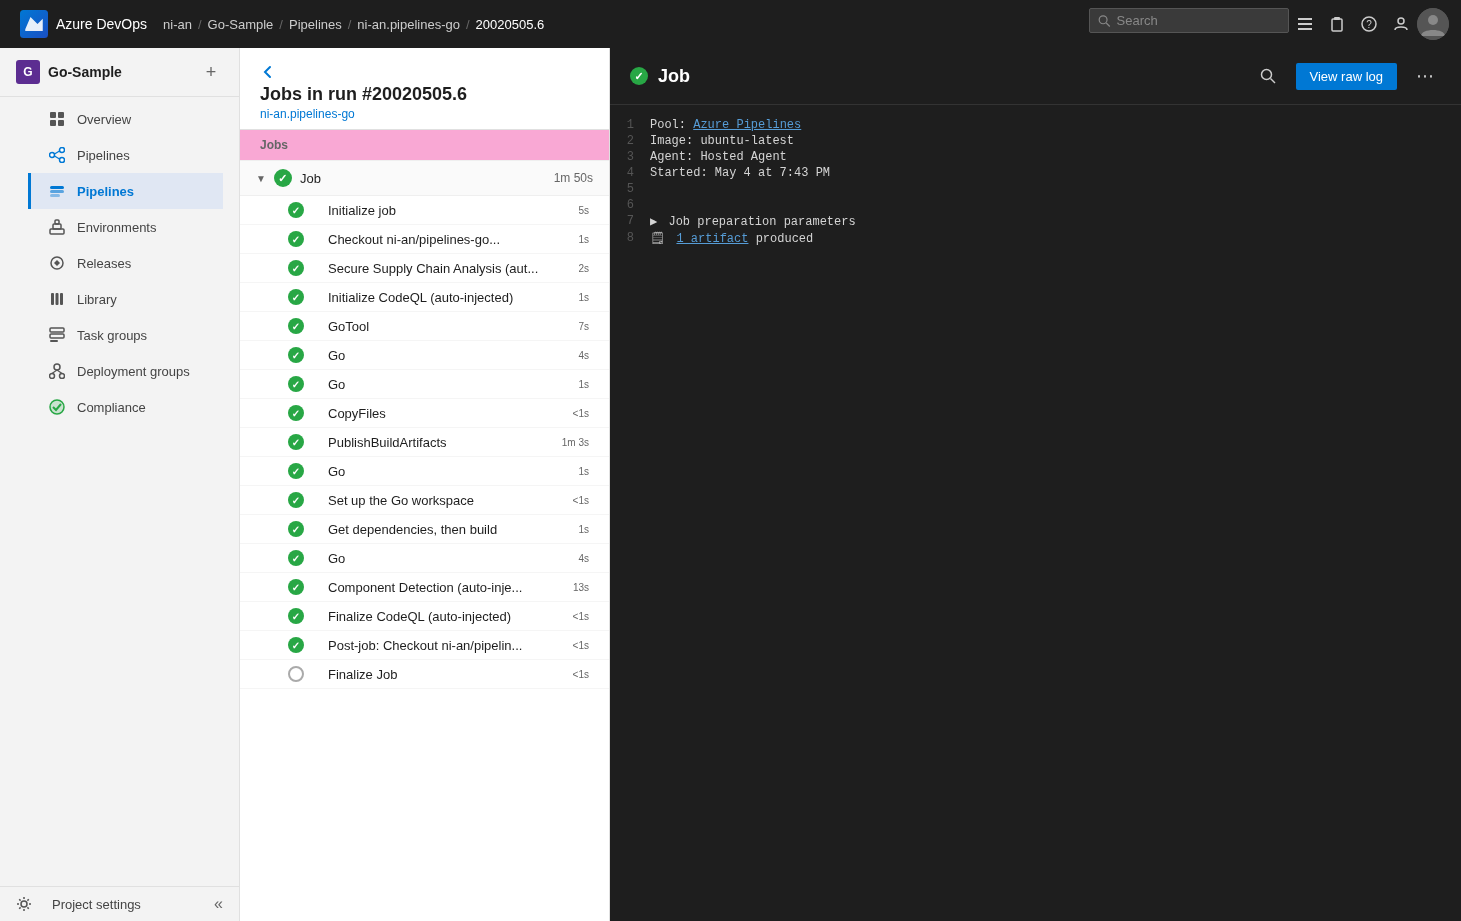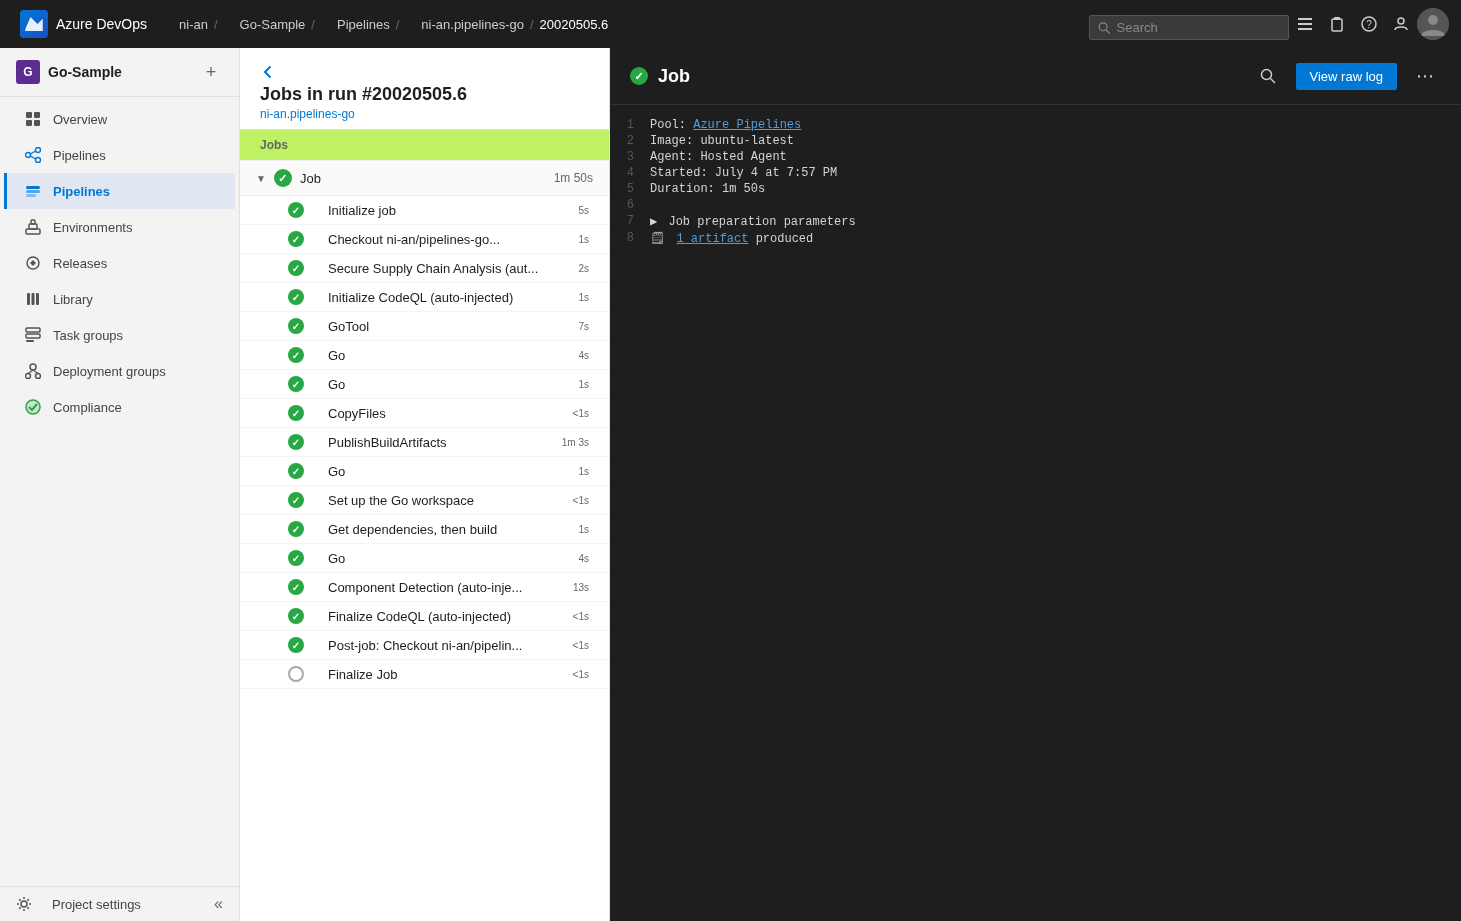--- a/index.html
+++ b/index.html
@@ -29,25 +29,25 @@
     }
     .top-nav-brand svg { width: 28px; height: 28px; }
     .breadcrumb {
       display: flex;
       align-items: center;
       color: #ccc;
       font-size: 13px;
       flex: 1;
     }
     .breadcrumb-sep { margin: 0 6px; color: #666; }
-    .breadcrumb a { color: #ccc; text-decoration: none; cursor: pointer; margin-left: 16px; }
+    .breadcrumb a { color: #ccc; text-decoration: none; cursor: pointer; }
     .breadcrumb .current { color: #fff; }
     .top-nav-actions {
       display: flex;
-      align-items: flex-end;
+      align-items: flex-start;
     }
     .search-box {
       display: flex;
       align-items: center;
       background: #3a3a3a;
       border: 1px solid #555;
       border-radius: 2px;
       padding: 4px 8px;
       width: 200px;
       gap: 6px;
@@ -135,21 +135,21 @@
       border: none;
       cursor: pointer;
       color: #666;
       font-size: 18px;
       width: 24px;
       height: 24px;
       display: flex;
       align-items: center;
       justify-content: center;
     }
-    .sidebar-nav { flex: 1; overflow-y: auto; padding: 4px 4px; }
+    .sidebar-nav { flex: 1; overflow-y: auto; padding: 4px 16px; margin-left: 12px; }
     .sidebar-item {
       display: flex;
       align-items: center;
       gap: 10px;
       padding: 8px 16px;
       cursor: pointer;
       color: #444;
       font-size: 13px;
       border-left: 3px solid transparent;
     }
@@ -225,21 +225,21 @@
     .job-run-subtitle {
       color: #0078d4;
       font-size: 12px;
       cursor: pointer;
     }
     .jobs-section-header {
       padding: 8px 20px;
       font-size: 12px;
       color: #666;
       font-weight: 600;
-      background: #bef264;
+      background: #f9a8d4;
       border-bottom: 1px solid #efefef;
     }
     .job-list-scroll { overflow-y: auto; flex: 1; }
     .job-group-header {
       display: flex;
       align-items: center;
       gap: 8px;
       padding: 8px 16px;
       cursor: pointer;
       background: #fafafa;
@@ -751,25 +751,24 @@
         <div class="log-line">
           <span class="log-line-num">2</span>
           <span class="log-line-content">Image: ubuntu-latest</span>
         </div>
         <div class="log-line">
           <span class="log-line-num">3</span>
           <span class="log-line-content">Agent: Hosted Agent</span>
         </div>
         <div class="log-line">
           <span class="log-line-num">4</span>
-          <span class="log-line-content">Started: July 4 at 7:57 PM</span>
+          <span class="log-line-content">Started: May 4 at 7:43 PM</span>
         </div>
         <div class="log-line">
           <span class="log-line-num">5</span>
-          <span class="log-line-content">Duration: 1m 50s</span>
         </div>
         <div class="log-line">
           <span class="log-line-num">6</span>
           <span class="log-line-content"></span>
         </div>
         <div class="log-line">
           <span class="log-line-num">7</span>
           <span class="log-line-content"><span class="expand-arrow">▶</span> Job preparation parameters</span>
         </div>
         <div class="log-line">

